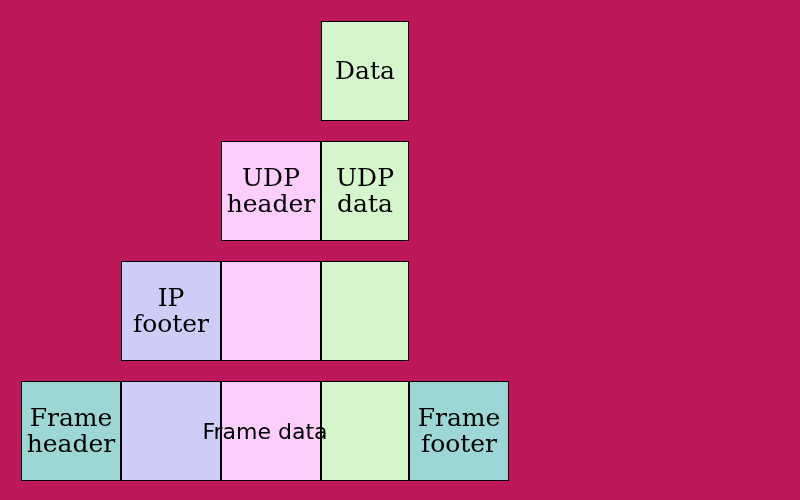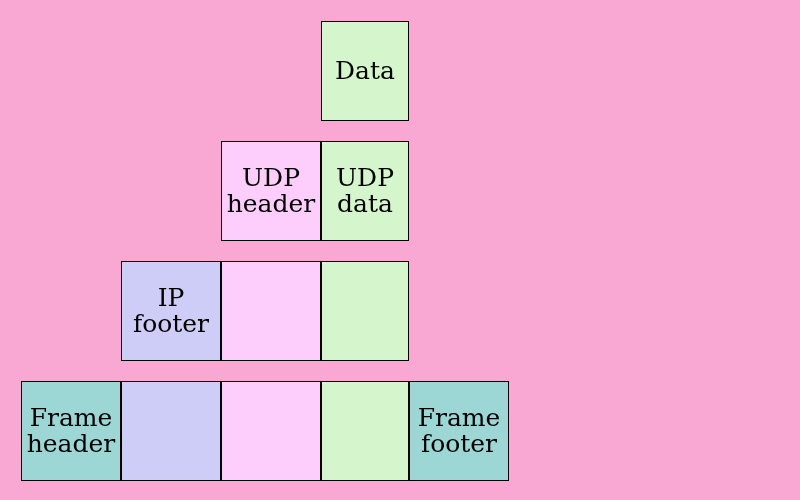--- a/index.html
+++ b/index.html
@@ -50,21 +50,21 @@
     justify-content: center;
     color: #000000;
     font-family: "DejaVu Sans", "Liberation Sans", sans-serif;
     font-size: 22px;
     pointer-events: none;
   }
 </style>
 </head>
 <body>
 
-<div id="canvas" style="background: #f9a8d4;">
+<div id="canvas" style="background: #be185d;">
     <div class="row" style="left: 0px; top: 0px; width: 800px; height: 500px;">
       <div class="cell serif" style="left: 321px; top: 21px; width: 88px; height: 100px; background: rgb(213, 245, 204); color: rgb(0, 0, 0);">
         <span class="lines">Data</span>
       </div>
     </div>
     <div class="row" style="left: 0px; top: 0px; width: 800px; height: 500px;">
       <div class="cell serif" style="left: 221px; top: 141px; width: 100px; height: 100px; background: rgb(253, 205, 251); color: rgb(0, 0, 0);">
         <span class="lines">UDP
 header</span>
       </div>
@@ -96,14 +96,15 @@
       <div class="cell sans" style="left: 221px; top: 381px; width: 100px; height: 100px; background: rgb(253, 205, 251); color: rgb(0, 0, 0);">
         <span class="lines"></span>
       </div>
       <div class="cell sans" style="left: 321px; top: 381px; width: 88px; height: 100px; background: rgb(213, 245, 204); color: rgb(0, 0, 0);">
         <span class="lines"></span>
       </div>
       <div class="cell serif" style="left: 409px; top: 381px; width: 100px; height: 100px; background: rgb(156, 214, 213); color: rgb(0, 0, 0);">
         <span class="lines">Frame
 footer</span>
       </div>
+      <div class="span-label" style="left: 121px; top: 381px; width: 288px; height: 100px; color: rgb(0, 0, 0);">Frame data</div>
     </div>
   </div>
 
 </body></html>

